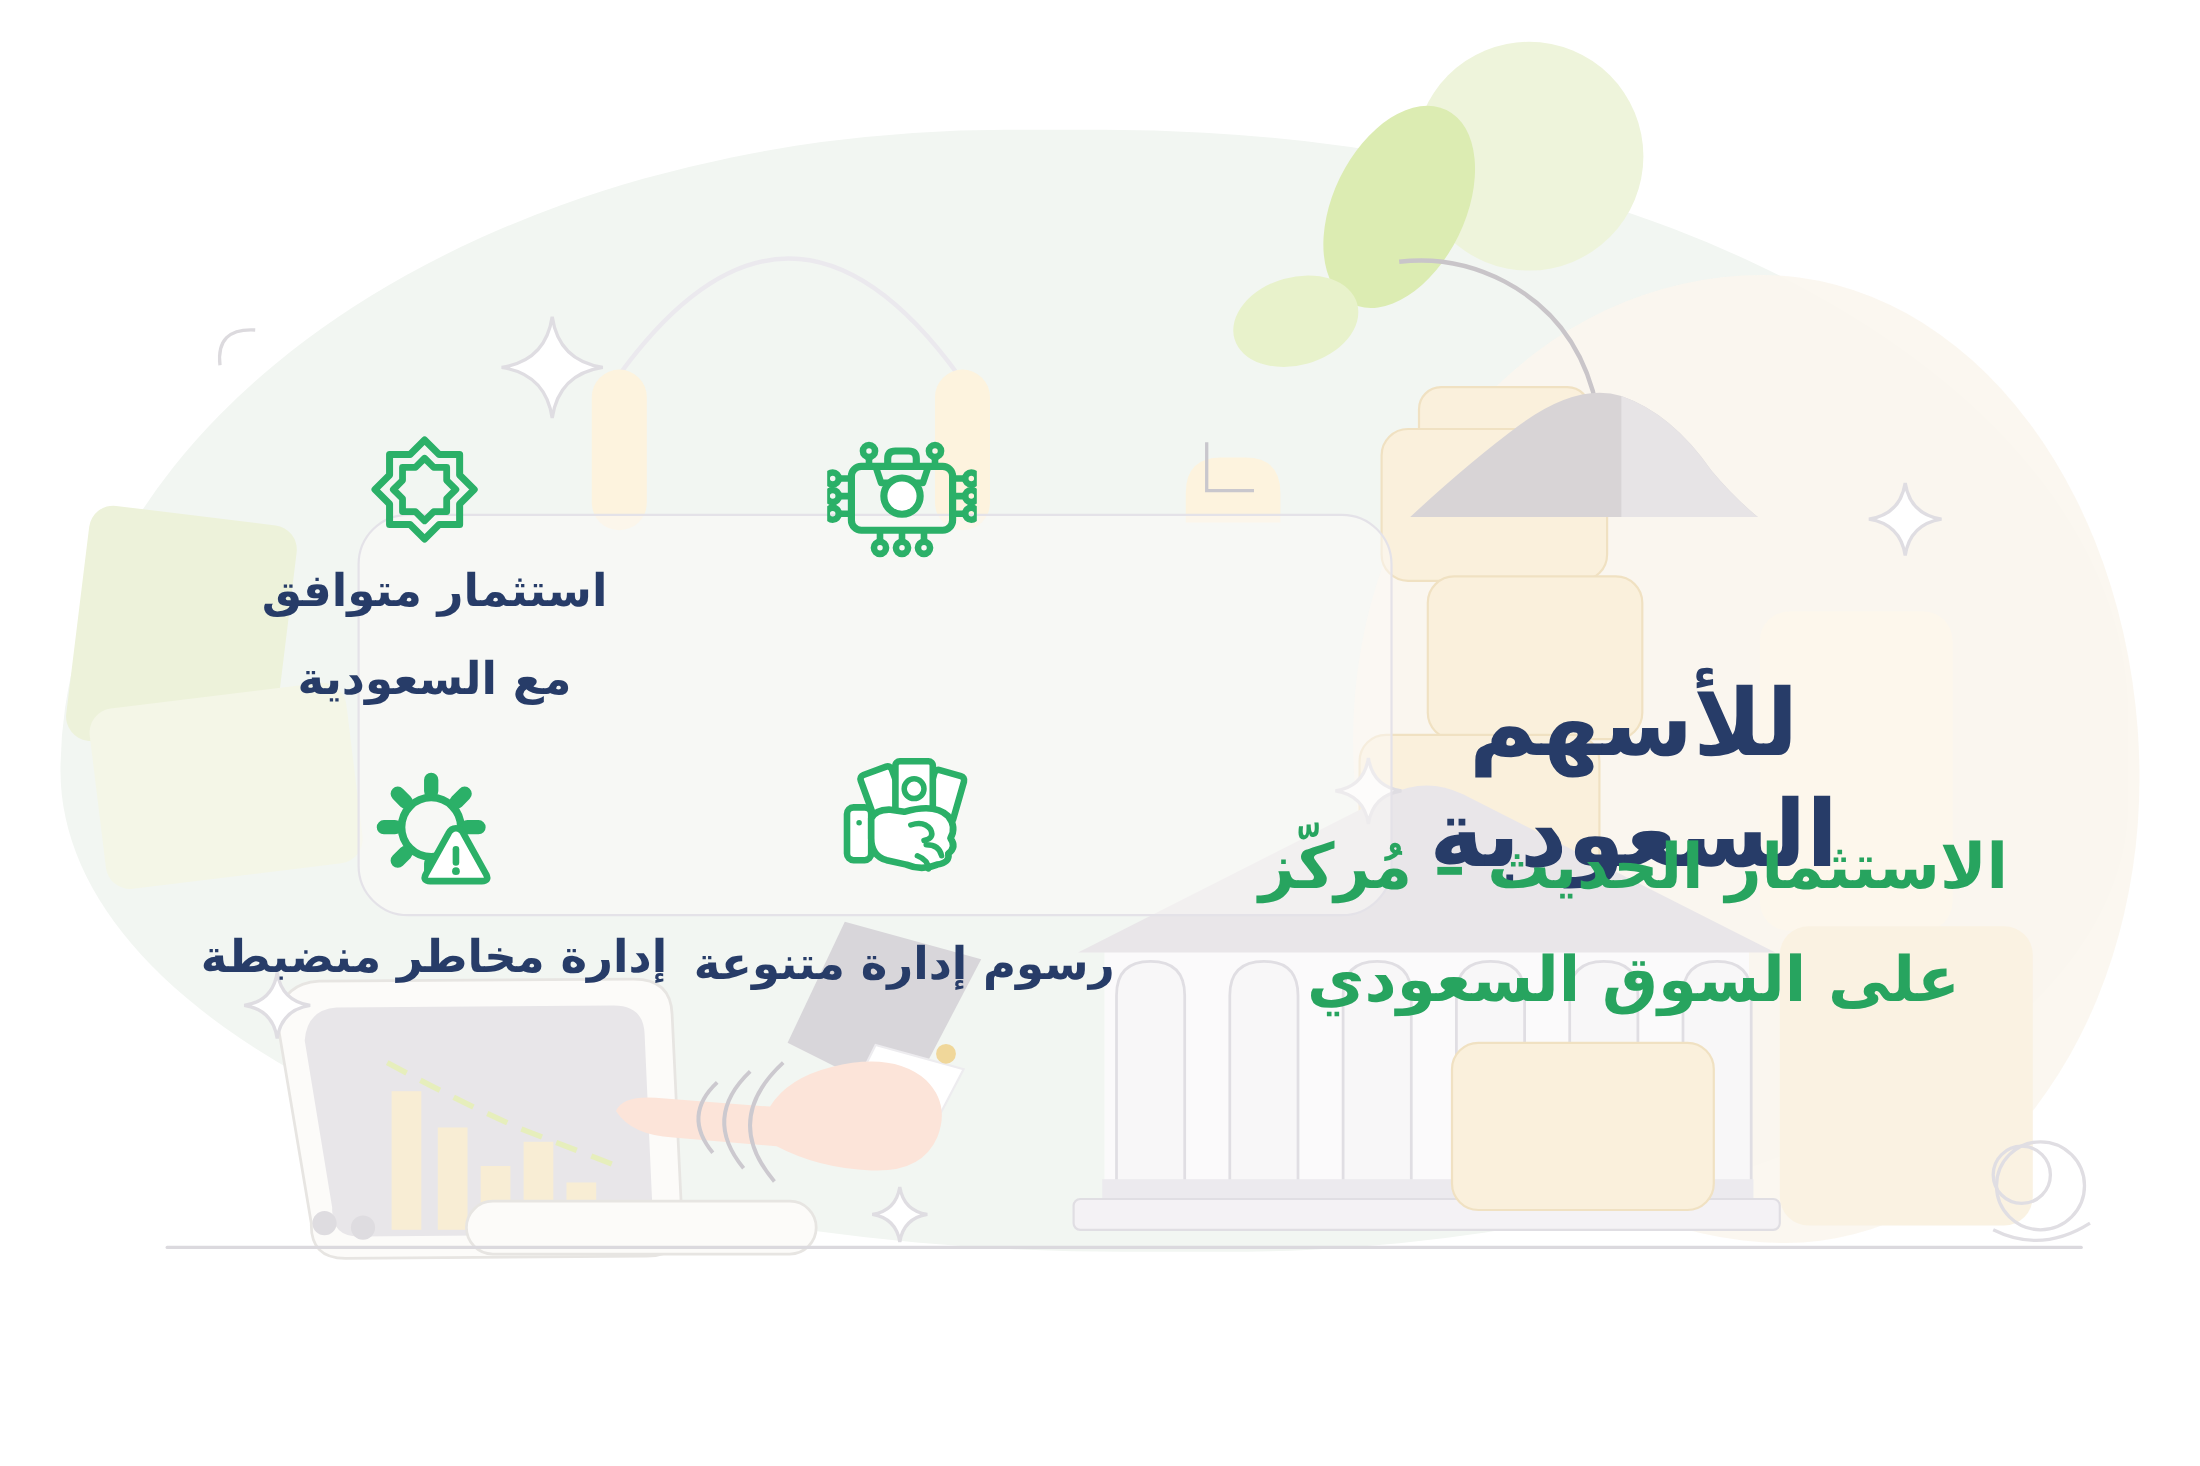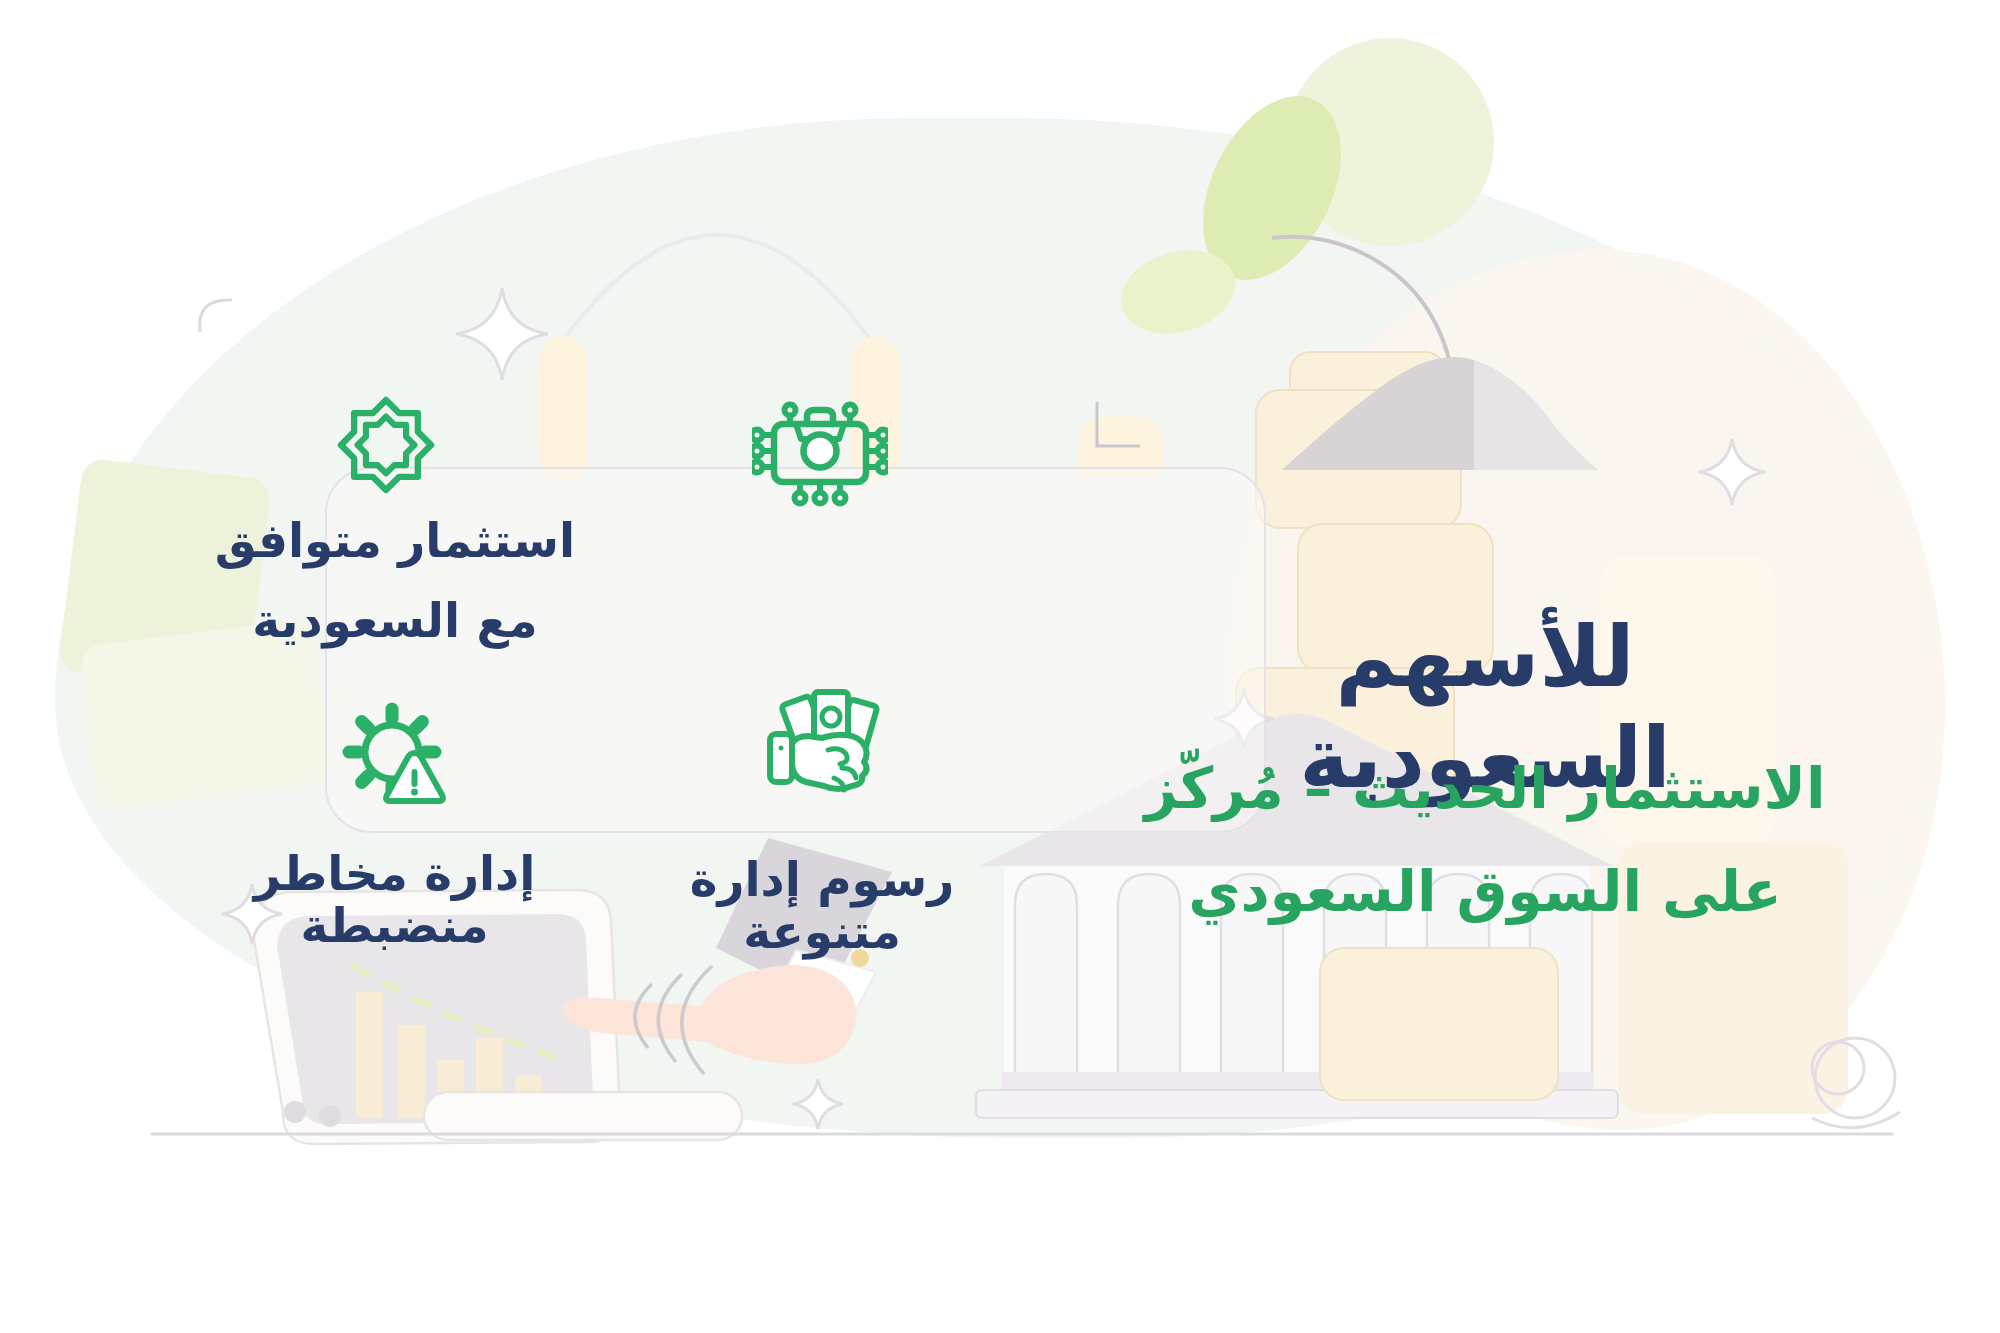--- a/index.html
+++ b/index.html
@@ -13,21 +13,21 @@
   #scene{position:absolute;left:0;top:0;width:2000px;height:1333px;}
   #panel{position:absolute;left:325px;top:467px;width:941px;height:366px;box-sizing:border-box;
          border:2.5px solid #e4e2e8;border-radius:46px;background:rgba(252,250,247,.5);}
   .icon{position:absolute;}
   .ig{stroke:var(--icon-green);fill:none;stroke-linecap:round;stroke-linejoin:round;}
   .igf{fill:var(--icon-green);stroke:none;}
   .cream{fill:var(--cream);stroke:#f0e1c2;stroke-width:2;}
   .artext{position:absolute;direction:rtl;text-align:center;font-weight:700;}
   .title{font-size:84px;line-height:1.2;color:var(--navy);}
   .sub{font-size:57px;line-height:1.2;color:var(--green);text-align:center;}
-  .feat{font-size:47px;line-height:1.1;color:var(--navy);}
+  .feat{font-size:41px;line-height:1.1;color:var(--navy);}
   #title1{left:1140px;top:492px;width:690px}
   #title2{left:1140px;top:607px;width:690px}
   #sub1{left:1140px;top:754px;width:690px}
   #sub2{left:1140px;top:857px;width:690px}
   #f1l1{left:205px;top:515px;width:380px}
   #f1l2{left:205px;top:595px;width:380px}
   #f2l1{left:630px;top:515px;width:380px}
   #f2l2{left:630px;top:595px;width:380px}
   #f3l1{left:172px;top:848px;width:445px}
   #f4l1{left:612px;top:854px;width:420px}

